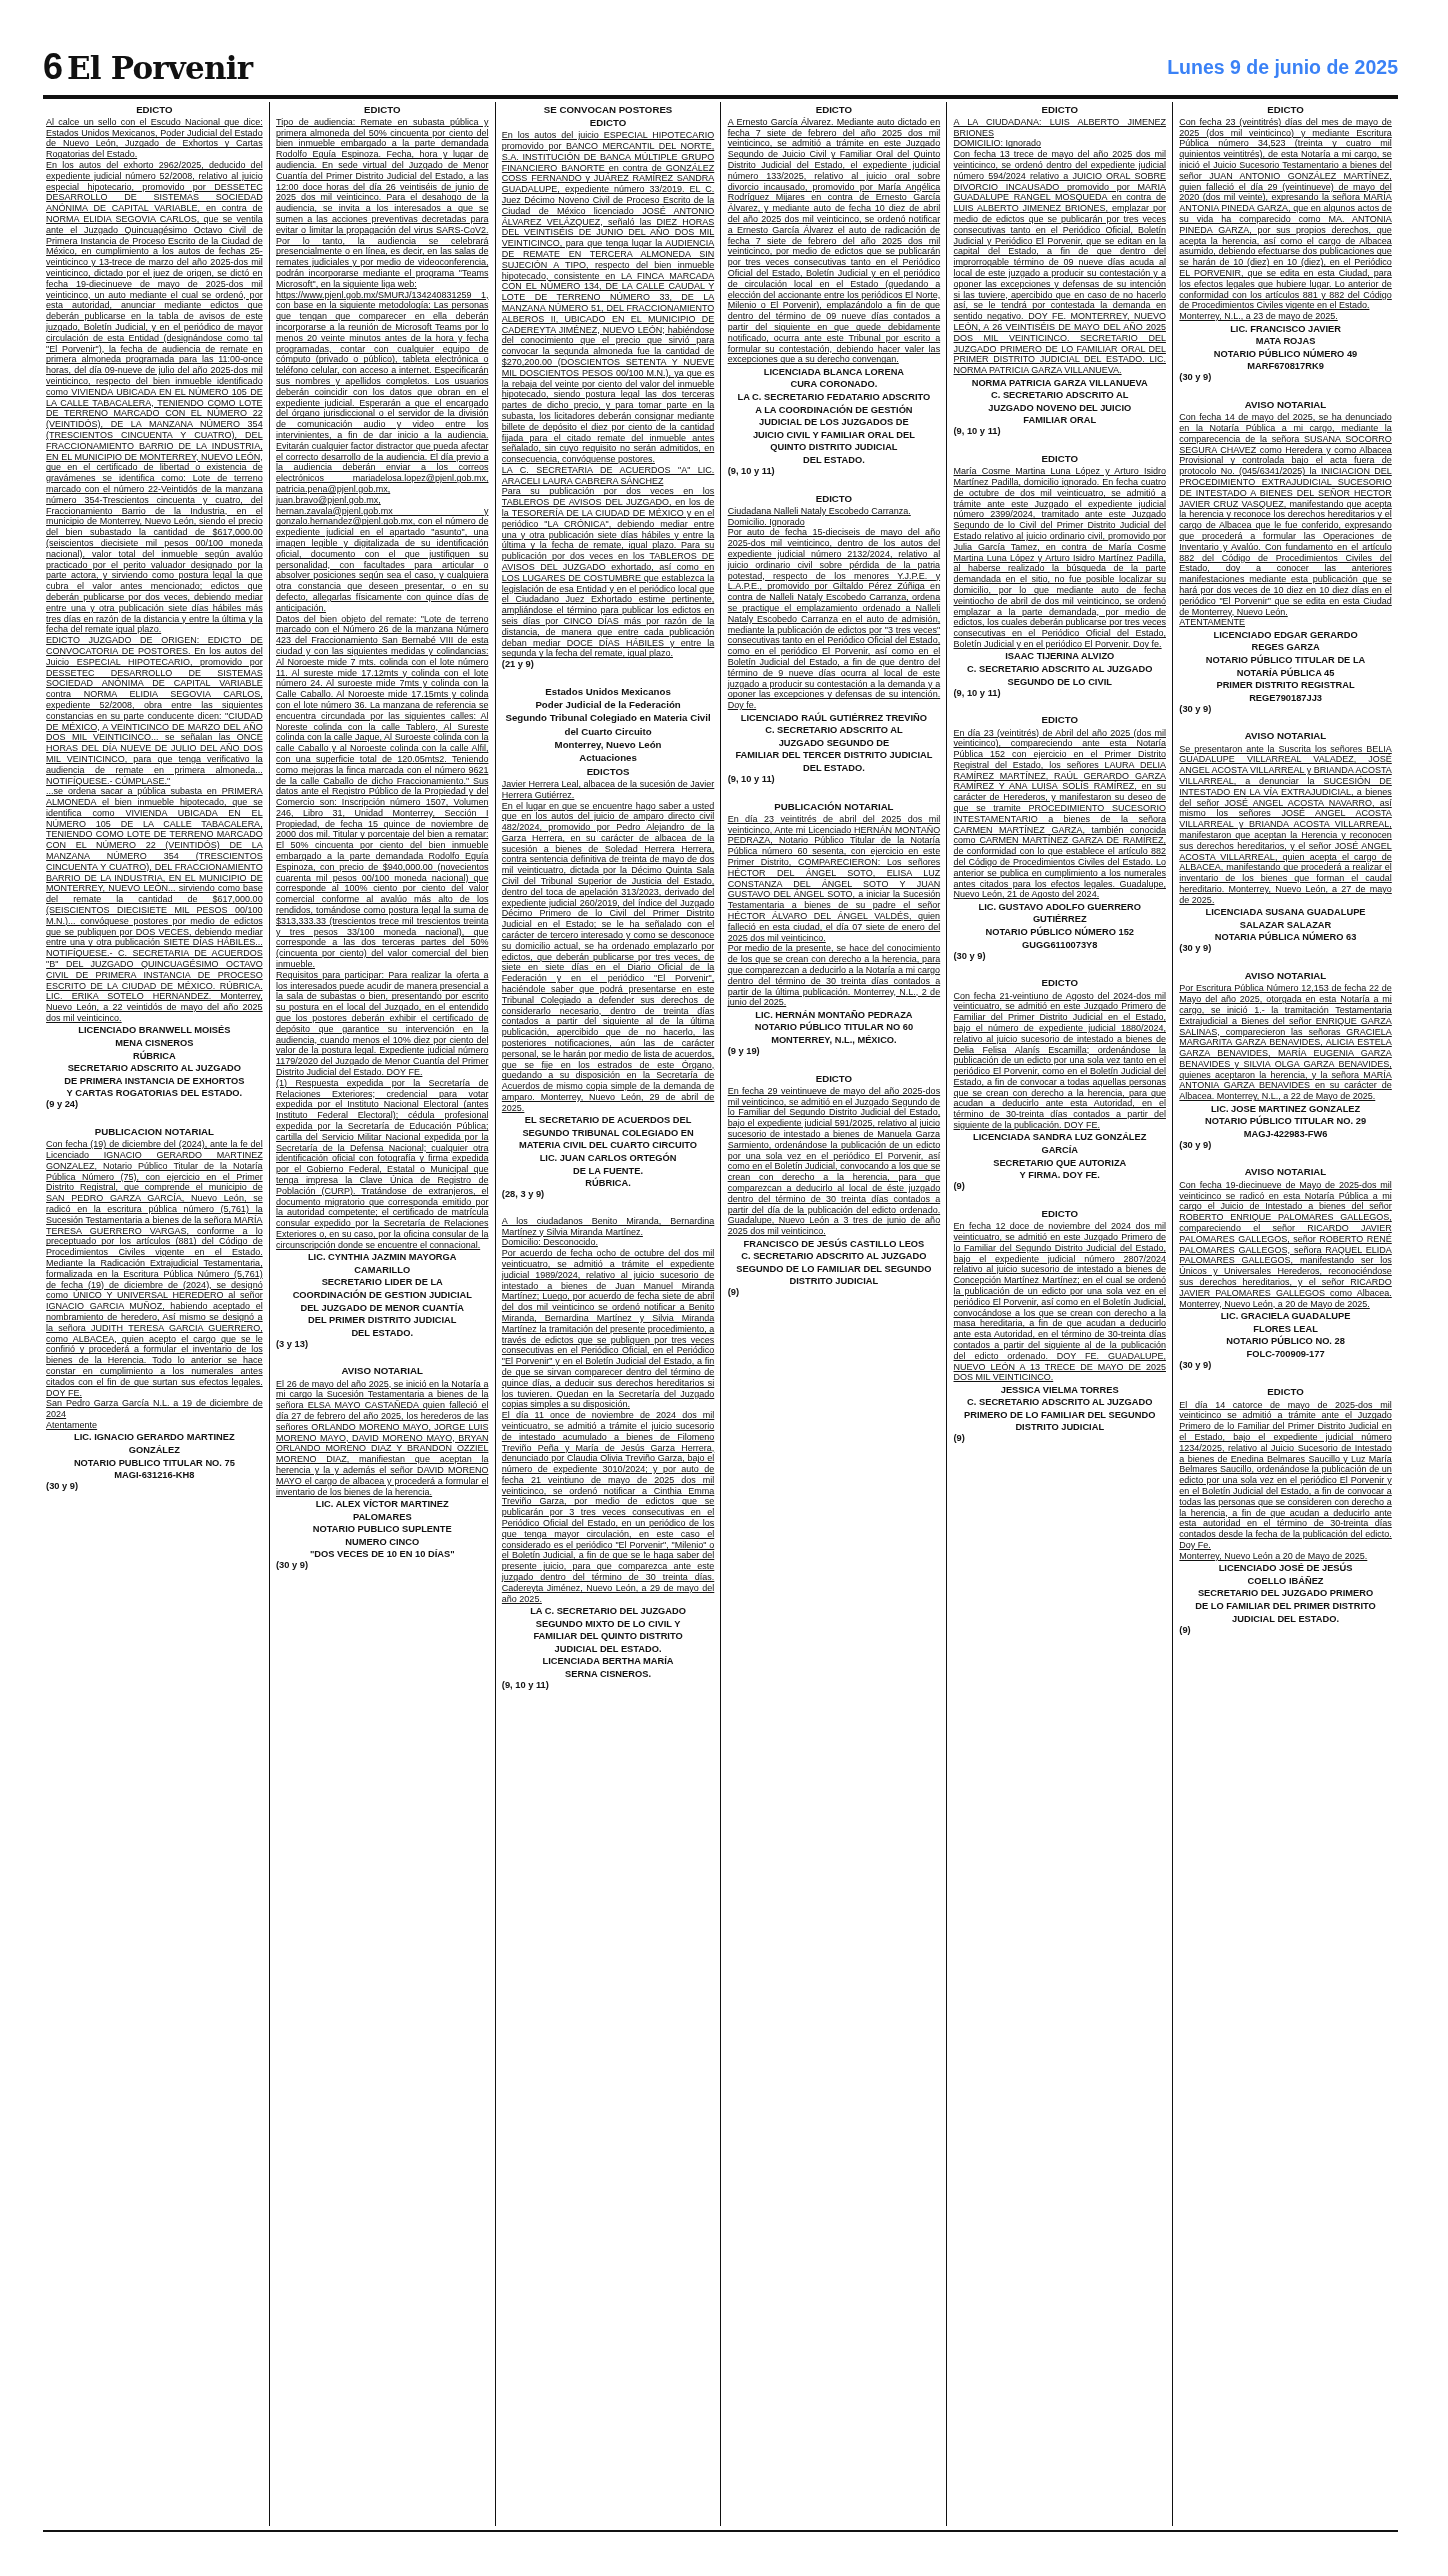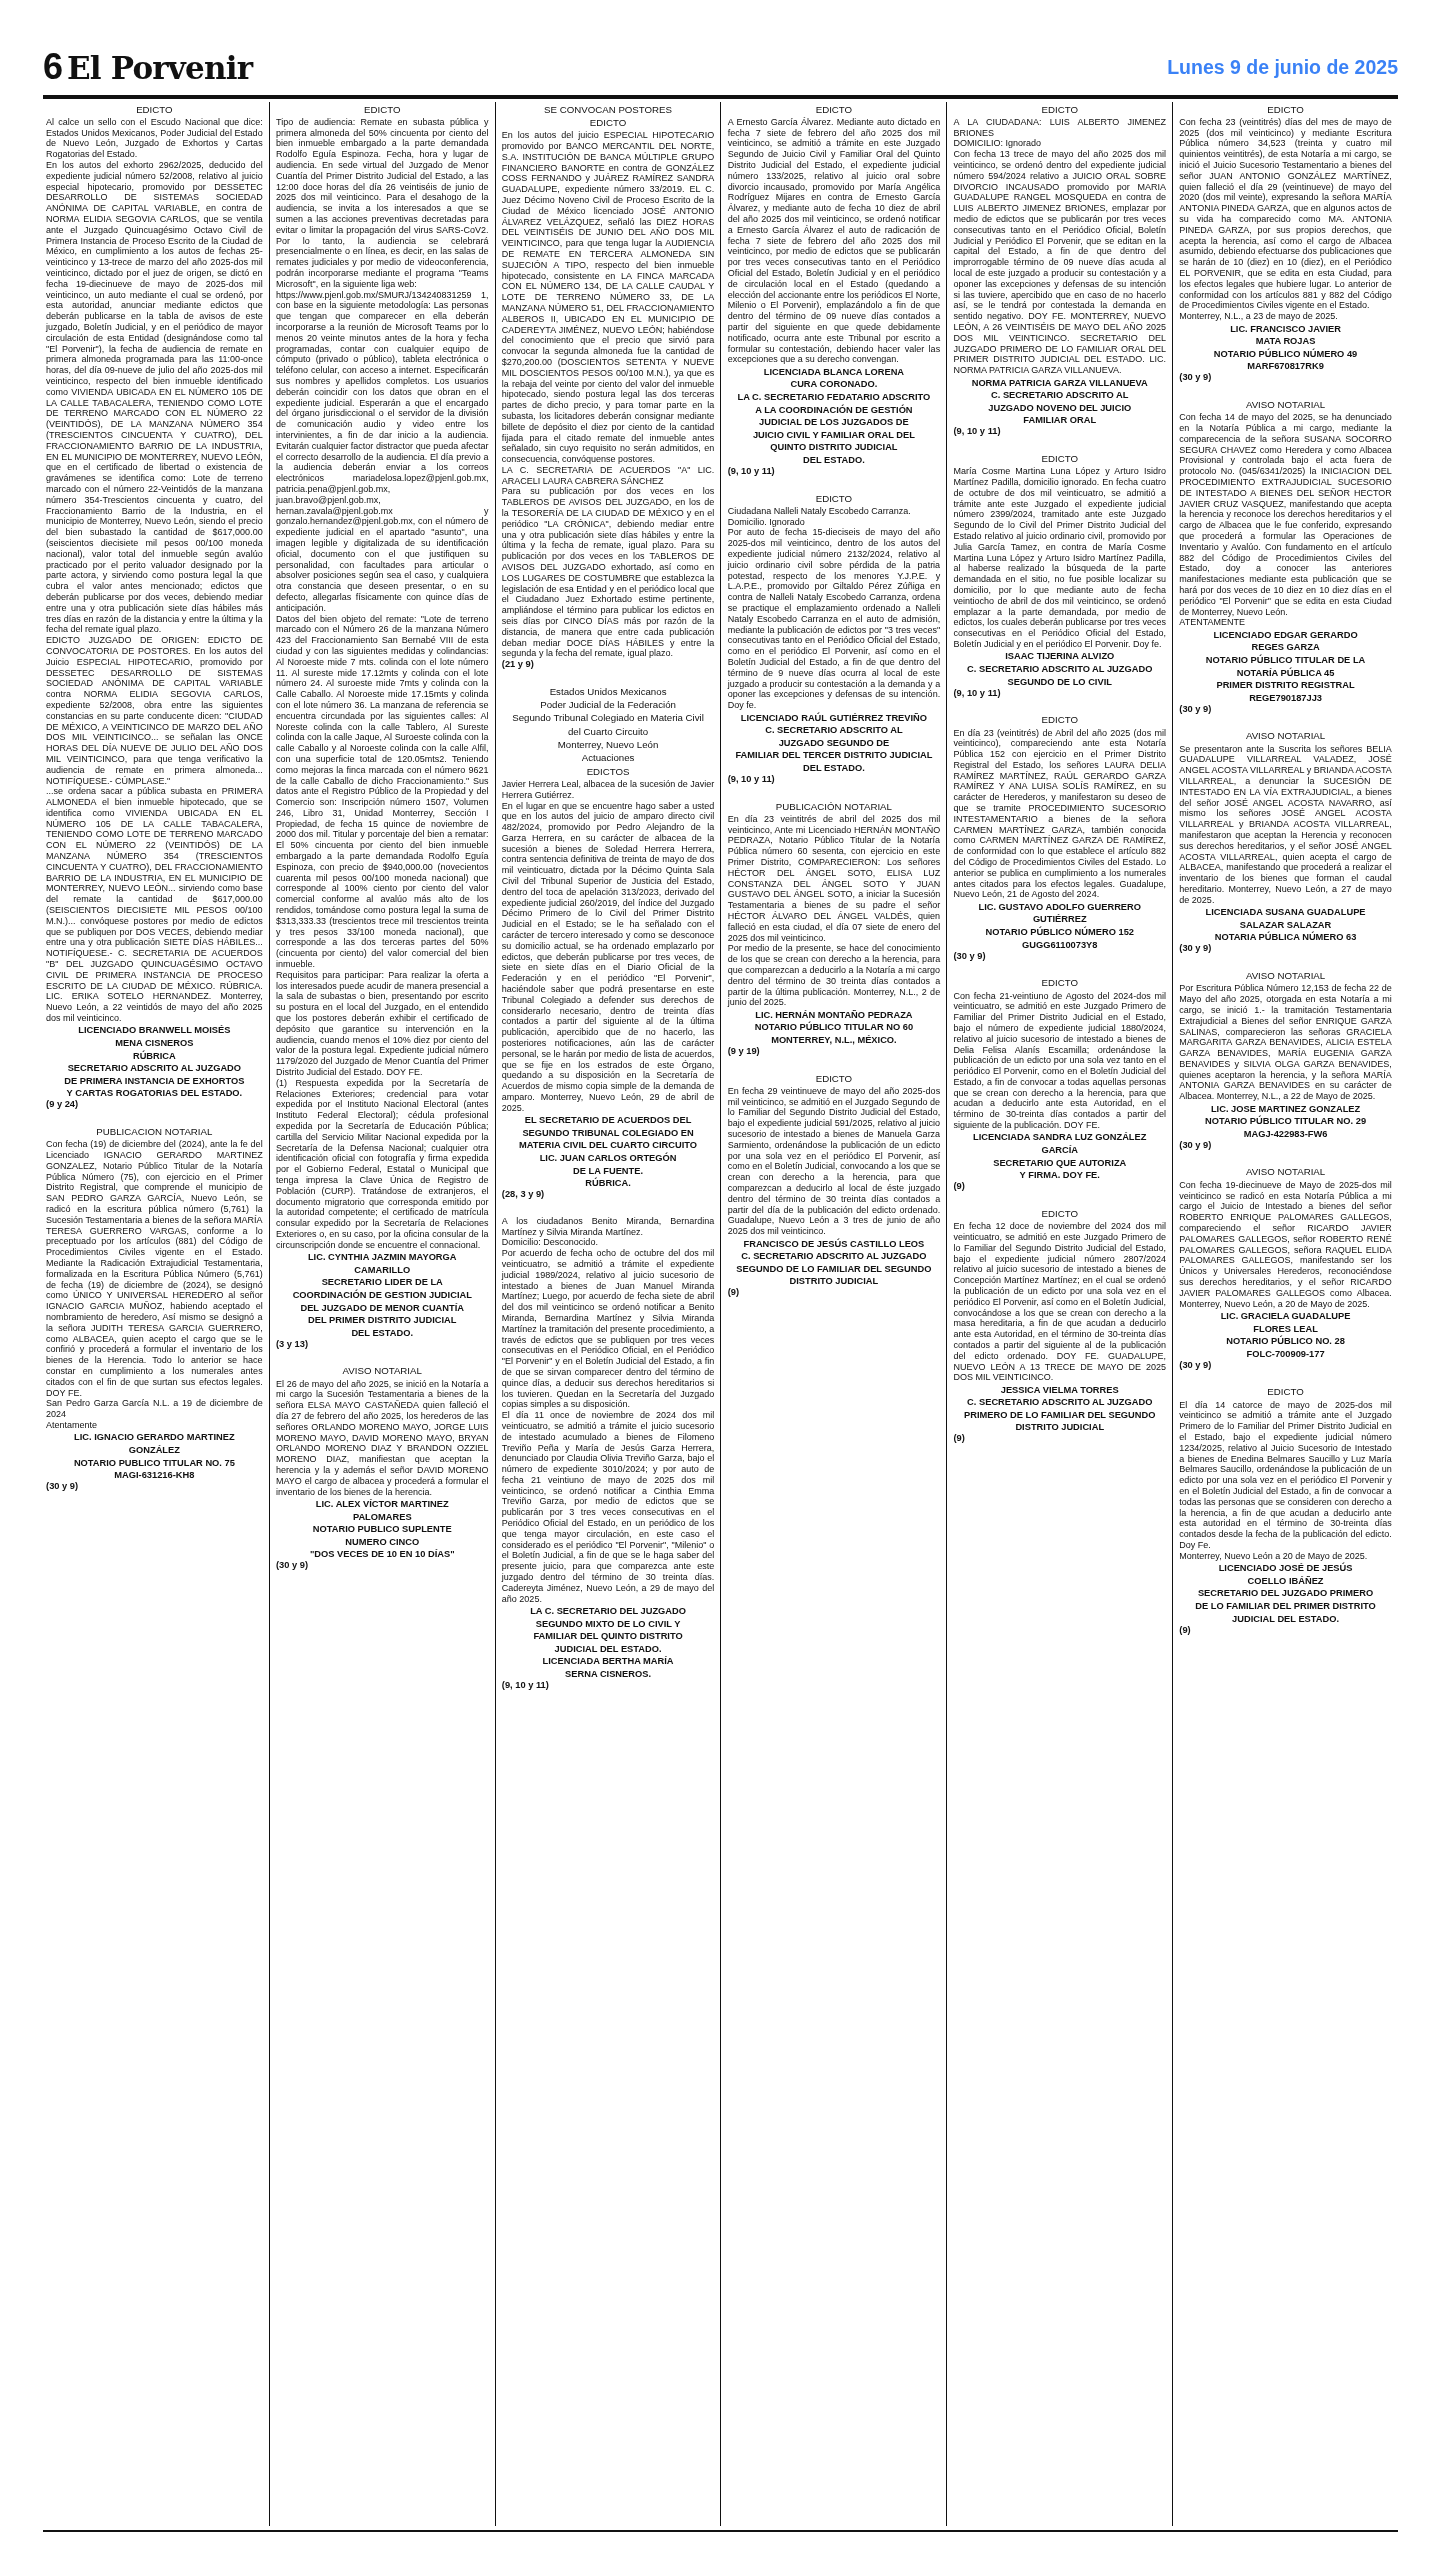--- a/index.html
+++ b/index.html
@@ -8,22 +8,22 @@
   .masthead { position: relative; height: 48px; text-align: right; }
   .brand { position: absolute; left: 0; top: 1.6px; font-family: "DejaVu Serif", serif; font-weight: 900; font-size: 31px; letter-spacing: -0.8px; color: #111; line-height: 36px; }
   .brand .pg { font-family: "Liberation Sans", sans-serif; font-weight: 900; font-size: 36px; margin-right: 4.7px; }
   .date { position: absolute; right: 0; top: 9.3px; font-family: "Liberation Sans", sans-serif; font-weight: bold; font-size: 19.5px; color: #3b82f6; }
   .top-rule { position: absolute; left: 0; right: 0; top: 48px; height: 3.9px; background: #111; }
   .columns { position: absolute; left: 0; right: 0; top: 55px; bottom: 6.2px; display: grid; grid-template-columns: repeat(6, 1fr); }
   .col { position: relative; padding: 0 6.2px; overflow: hidden; border-left: 1.6px solid #111; font-family: "Liberation Sans", sans-serif; font-size: 9px; line-height: 10.8px; text-align: justify; hyphens: auto; }
   .col:first-child { border-left: none; padding-left: 3.1px; }
   .bottom-rule { position: absolute; left: 0; right: 0; bottom: 0; height: 2.3px; background: #111; }
   .notice { margin-bottom: 15.6px; }
-  .h { text-align: center; font-weight: normal; font-size: 9.7px; line-height: 11.7px; margin: 1.6px 0; }
-  .p { margin: 0; }
+  .h { text-align: center; font-weight: bold; font-size: 9.7px; line-height: 11.7px; margin: 1.6px 0; }
+  .p { margin: 0; text-decoration: underline; }
   .sig { text-align: center; font-weight: bold; font-size: 9.3px; line-height: 11px; margin-top: 1.6px; }
   .pub { text-align: left; font-weight: bold; font-size: 9.3px; line-height: 11px; }
 </style>
 </head>
 <body>
 
 <div class="page">
   <header class="masthead">
     <div class="brand">
       <span class="pg">6</span><span>El Porvenir</span>

